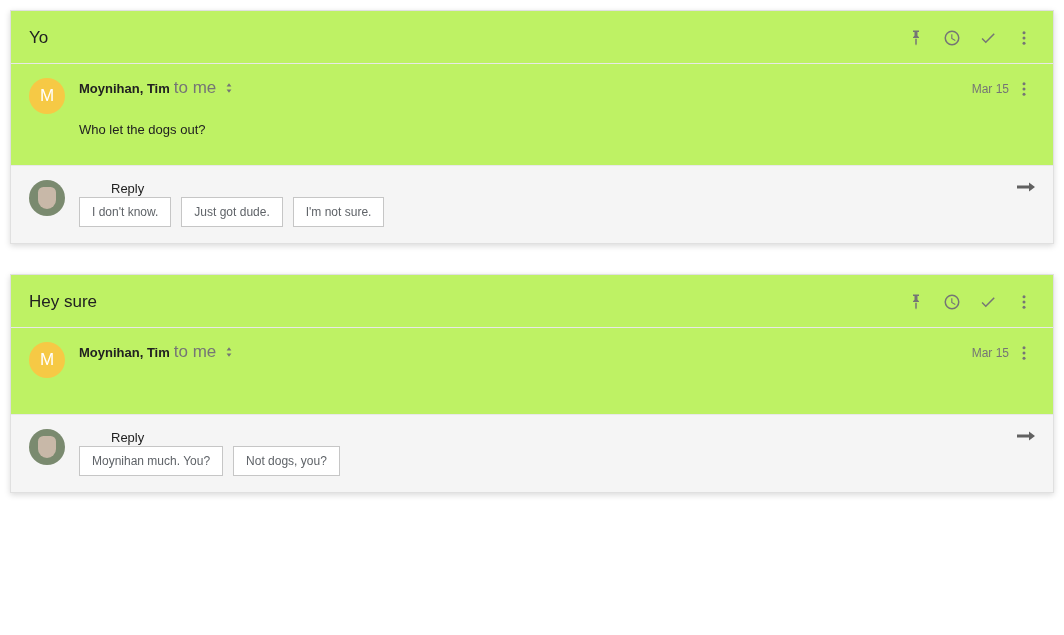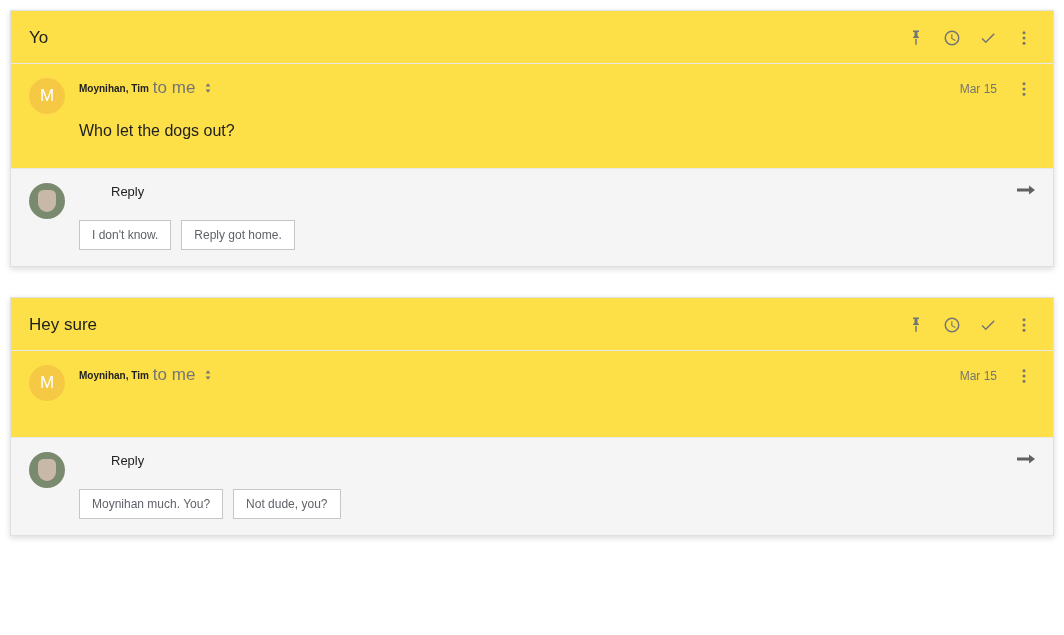--- a/index.html
+++ b/index.html
@@ -5,21 +5,21 @@
   * { box-sizing: border-box; }
   body {
     margin: 0;
     padding: 10px;
     background: #ffffff;
     font-family: Arial, Helvetica, sans-serif;
     font-size: 13px;
     color: #212121;
   }
   .email-card {
-    background: #fde047;
+    background: #bef264;
     border: 1px solid #e0e0e0;
     box-shadow: 0 2px 6px rgba(0,0,0,0.15);
     margin-bottom: 30px;
   }
   .card-header {
     display: flex;
     align-items: center;
     justify-content: space-between;
     padding: 16px 18px 14px 18px;
     border-bottom: 1px solid #e8e8e8;
@@ -88,45 +88,45 @@
     flex: 1;
   }
   .sender-line {
     display: flex;
     align-items: center;
     gap: 4px;
     margin-bottom: 24px;
   }
   .sender-name {
     font-weight: bold;
-    font-size: 10px;
+    font-size: 13px;
     color: #212121;
   }
   .sender-to {
     color: #757575;
     font-size: 17px;
   }
   .expand-caret {
     width: 10px;
     height: 10px;
     display: inline-flex;
     align-items: center;
     justify-content: center;
     margin-left: 4px;
     color: #757575;
   }
   .expand-caret svg { width: 8px; height: 10px; fill: #757575; }
   .msg-text {
-    font-size: 16px;
+    font-size: 13px;
     color: #212121;
   }
   .msg-meta {
     display: flex;
     align-items: center;
-    gap: 16px;
+    gap: 4px;
     color: #757575;
     font-size: 12px;
   }
   .reply-section {
     background: #f5f5f5;
     border-top: 1px solid #e8e8e8;
     padding: 14px 18px 16px 18px;
     display: flex;
     gap: 14px;
     align-items: flex-start;
@@ -148,21 +148,20 @@
     color: #616161;
   }
   .forward-arrow svg {
     width: 18px;
     height: 14px;
     fill: #616161;
   }
   .smart-replies {
     display: flex;
     gap: 10px;
-    margin-top: 20px;
   }
   .smart-reply-btn {
     background: #ffffff;
     border: 1px solid #c6c6c6;
     padding: 7px 12px;
     font-size: 12px;
     color: #5f6368;
     cursor: pointer;
     font-family: inherit;
   }
@@ -231,21 +230,22 @@
       <div class="reply-top">
         <span class="reply-label">Reply</span>
         <span class="forward-arrow">
           <svg viewBox="0 0 24 16">
               <path d="M0 6 L16 6 L16 2 L24 8 L16 14 L16 10 L0 10 Z"></path>
             </svg>
         </span>
       </div>
       <div class="smart-replies">
         <button class="smart-reply-btn">I don't know.</button>
-        <button class="smart-reply-btn">Reply got home.</button>
+        <button class="smart-reply-btn">Just got dude.</button>
+        <button class="smart-reply-btn">I'm not sure.</button>
       </div>
     </div>
   </div>
 </div>
 
 <div class="email-card">
   <div class="card-header">
     <div class="subject">Hey sure</div>
     <div class="header-actions">
       <div class="icon-btn">
@@ -304,17 +304,17 @@
       <div class="reply-top">
         <span class="reply-label">Reply</span>
         <span class="forward-arrow">
           <svg viewBox="0 0 24 16">
               <path d="M0 6 L16 6 L16 2 L24 8 L16 14 L16 10 L0 10 Z"></path>
             </svg>
         </span>
       </div>
       <div class="smart-replies">
         <button class="smart-reply-btn">Moynihan much. You?</button>
-        <button class="smart-reply-btn">Not dude, you?</button>
+        <button class="smart-reply-btn">Not dogs, you?</button>
       </div>
     </div>
   </div>
 </div>
 
 </body></html>

